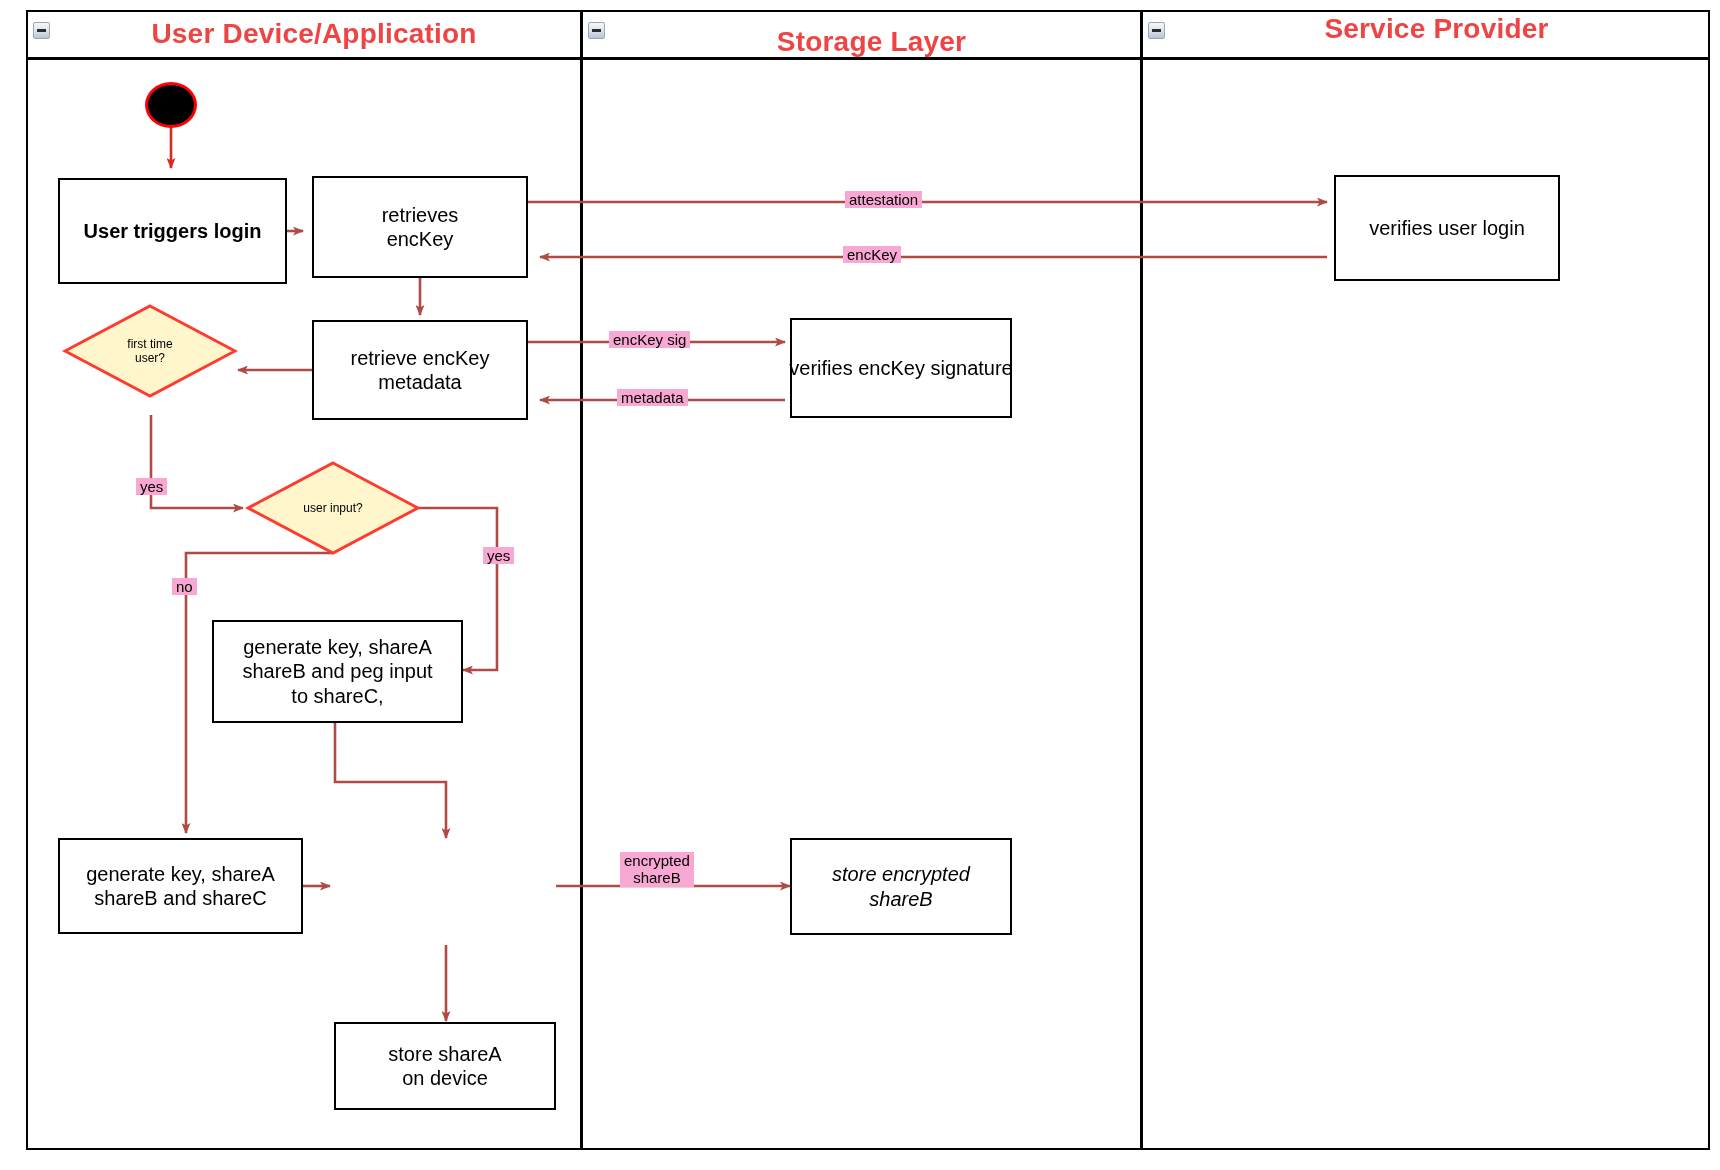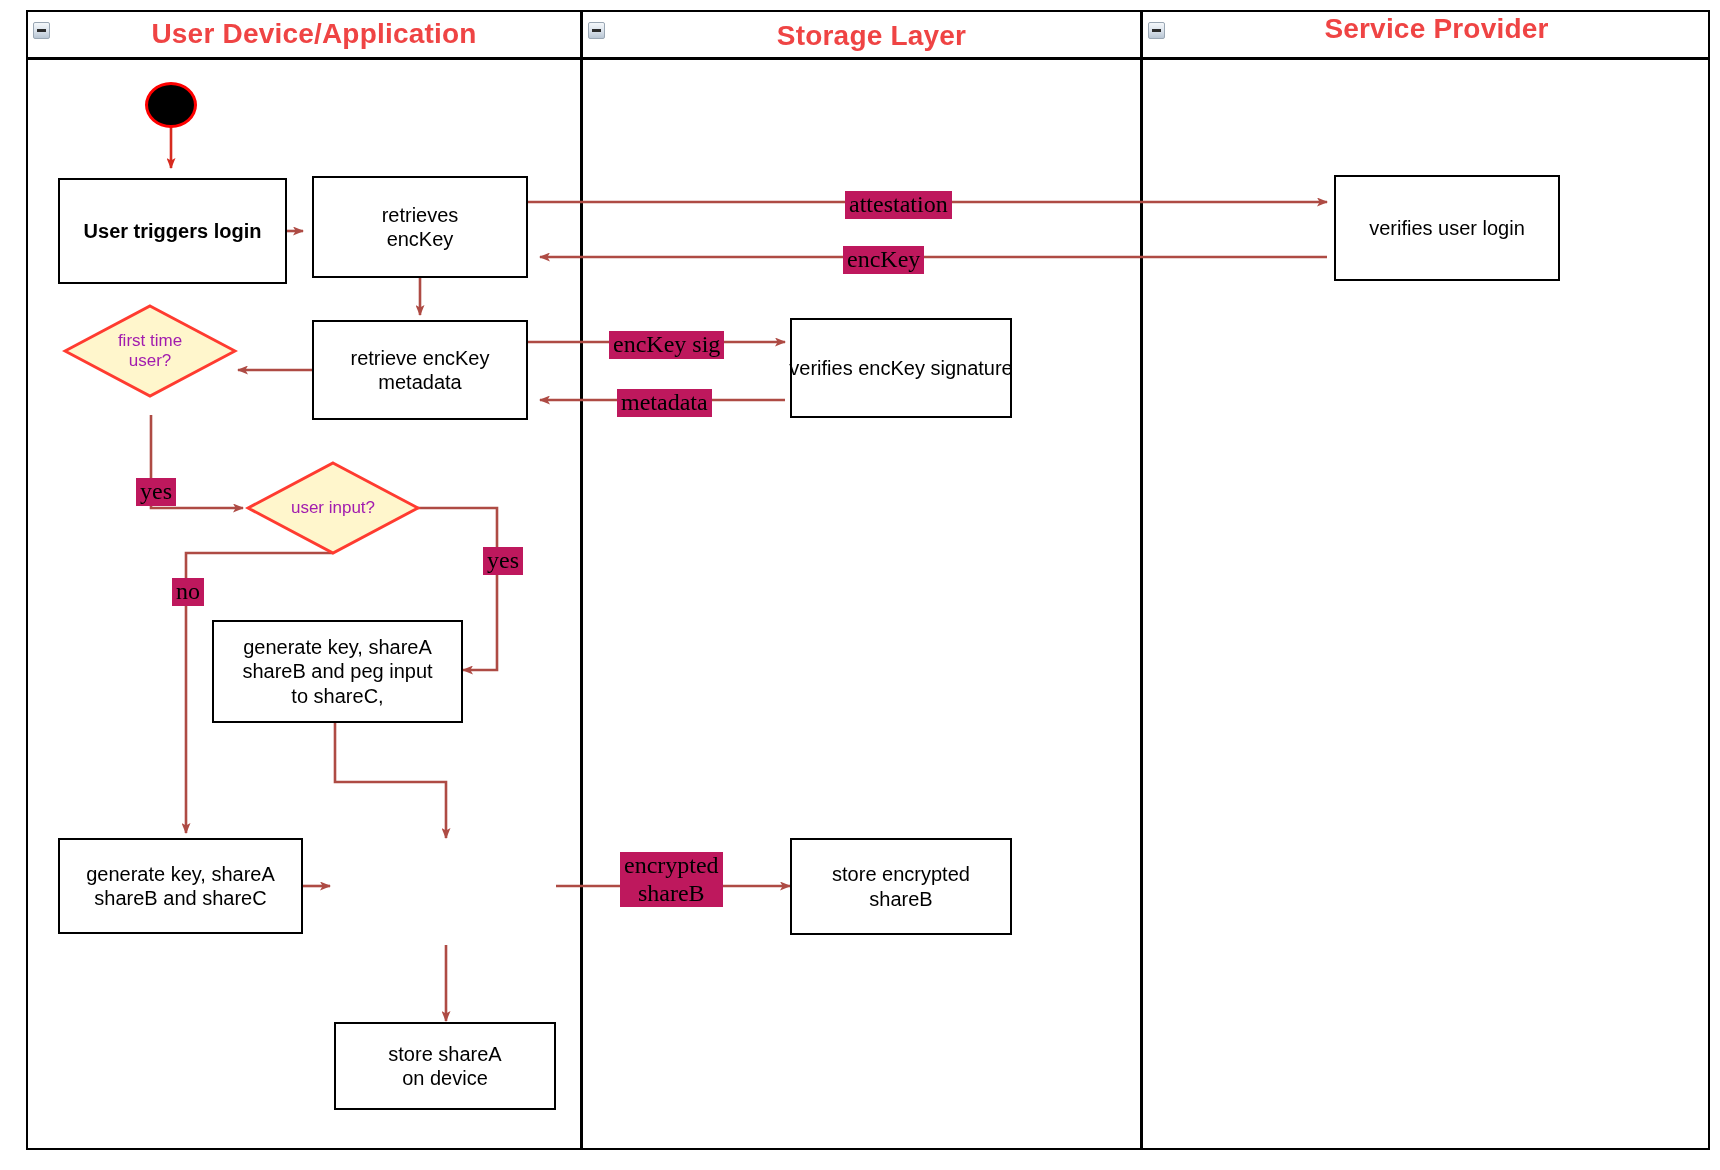--- a/index.html
+++ b/index.html
@@ -27,27 +27,27 @@
         font-size:20px;color:#000;line-height:1.22;white-space:pre;}
   .node.overflow{overflow:visible;white-space:nowrap;}
 
   .start-node{position:absolute;border-radius:50%;background:#000;
               border:3px solid #ff0000;box-sizing:border-box;}
 
   
   .diamond{position:absolute;}
   .diamond svg{position:absolute;inset:0;}
   .diamond .dlabel{position:absolute;inset:0;display:flex;align-items:center;
-      justify-content:center;text-align:center;font-size:17px;color:#a21caf;
+      justify-content:center;text-align:center;font-size:12px;color:#000000;
       line-height:1.2;white-space:pre;}
 
   
   .edges{position:absolute;left:0;top:0;width:1720px;height:1170px;pointer-events:none;}
-  .elabel{position:absolute;font-size:24px;color:#000;background:#be185d;
-          padding:0 4px;text-align:center;line-height:1.15;white-space:pre;font-family:Liberation Serif, serif;}
+  .elabel{position:absolute;font-size:15px;color:#000;background:#f9a8d4;
+          padding:0 4px;text-align:center;line-height:1.15;white-space:pre;}
 </style>
 </head>
 <body>
 
 <div id="canvas">
 
   <div class="lane-frame" style="left:26px;top:10px;width:1684px;height:1140px;"></div>
 
   <div class="header-rule" style="left:26px;top:57px;width:1684px;"></div>
 
@@ -55,21 +55,21 @@
   <div class="lane-divider" style="left:1140px;top:10px;height:1140px;"></div>
 
   <div class="collapse-icon" style="left:33px;top:22px;">
       <i></i>
     </div>
   <div class="lane-title" style="left:54px;top:10px;width:520px;height:47px;">User Device/Application</div>
 
   <div class="collapse-icon" style="left:588px;top:22px;">
       <i></i>
     </div>
-  <div class="lane-title" style="left:609px;top:4px;width:525px;height:63px;">Storage Layer</div>
+  <div class="lane-title" style="left:609px;top:10px;width:525px;height:63px;">Storage Layer</div>
 
   <div class="collapse-icon" style="left:1148px;top:22px;">
       <i></i>
     </div>
   <div class="lane-title" style="left:1169px;top:10px;width:535px;height:37px;text-align:center;">Service Provider</div>
 
   <svg class="edges" viewBox="0 0 1720 1170" xmlns="http://www.w3.org/2000/svg">
     <defs>
       <marker id="ah" markerWidth="11" markerHeight="9" refX="10" refY="4.5" orient="auto" markerUnits="userSpaceOnUse">
         <path d="M0,0 L11,4.5 L0,9 L2.6,4.5 Z" fill="#ae4b44"></path>
@@ -129,21 +129,21 @@
 
   <div class="node" style="left:58px;top:838px;width:245px;height:96px;">generate key, shareA
 shareB and shareC</div>
 
 
   <div class="node" style="left:334px;top:1022px;width:222px;height:88px;">store shareA
 on device</div>
 
   <div class="node overflow" style="left:790px;top:318px;width:222px;height:100px;">verifies encKey signature</div>
 
-  <div class="node" style="left:790px;top:838px;width:222px;height:97px;">store encrypted
+  <div class="node" style="left:790px;top:838px;width:222px;height:97px;font-style:italic;">store encrypted
 shareB</div>
 
   <div class="node" style="left:1334px;top:175px;width:226px;height:106px;">verifies user login</div>
 
   <div class="diamond" style="left:62px;top:303px;width:176px;height:96px;">
     <svg viewBox="0 0 176 96" xmlns="http://www.w3.org/2000/svg">
       <polygon points="88,3 173,48 88,93 3,48" fill="#fff6cc" stroke="#ff3b30" stroke-width="3"></polygon>
     </svg>
     <div class="dlabel">first time
 user?</div>

